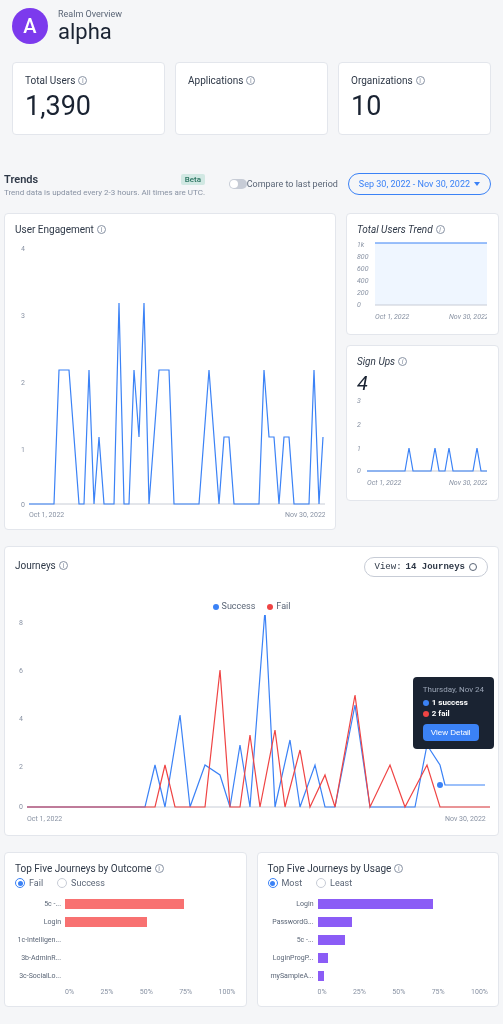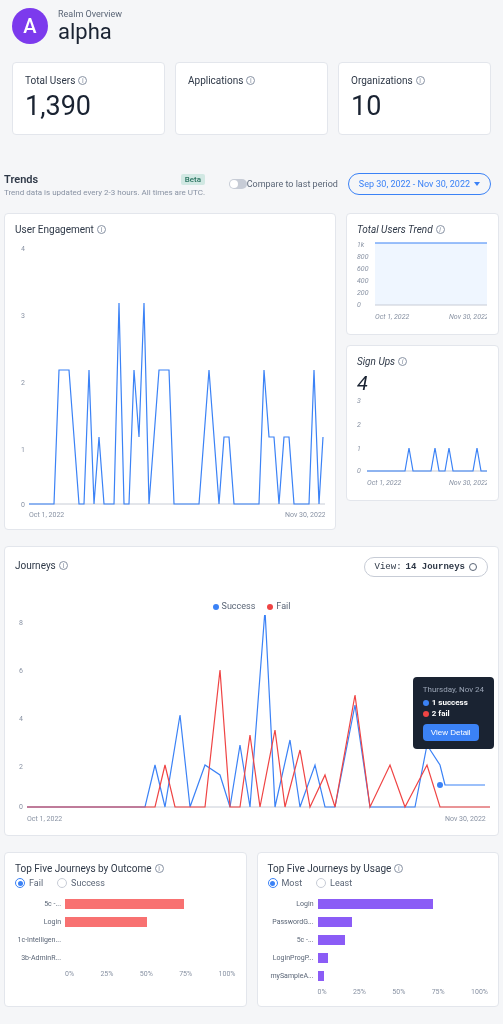--- a/index.html
+++ b/index.html
@@ -239,20 +239,26 @@
           <div class="hbar-track">
             <div class="hbar-fill" style="width: 0%; background: rgb(248, 113, 113);"></div>
           </div>
         </div>
         <div class="hbar-row">
           <div class="hbar-label">3b-AdminR...</div>
           <div class="hbar-track">
             <div class="hbar-fill" style="width: 0%; background: rgb(248, 113, 113);"></div>
           </div>
         </div>
+        <div class="hbar-row">
+          <div class="hbar-label">3c-SocialLo...</div>
+          <div class="hbar-track">
+            <div class="hbar-fill" style="width: 0%; background: rgb(248, 113, 113);"></div>
+          </div>
+        </div>
       </div>
     <div class="x-axis" id="outcome-ticks">
         <span>0%</span>
         <span>25%</span>
         <span>50%</span>
         <span>75%</span>
         <span>100%</span>
       </div>
   </div>
   <div class="bottom-card">

